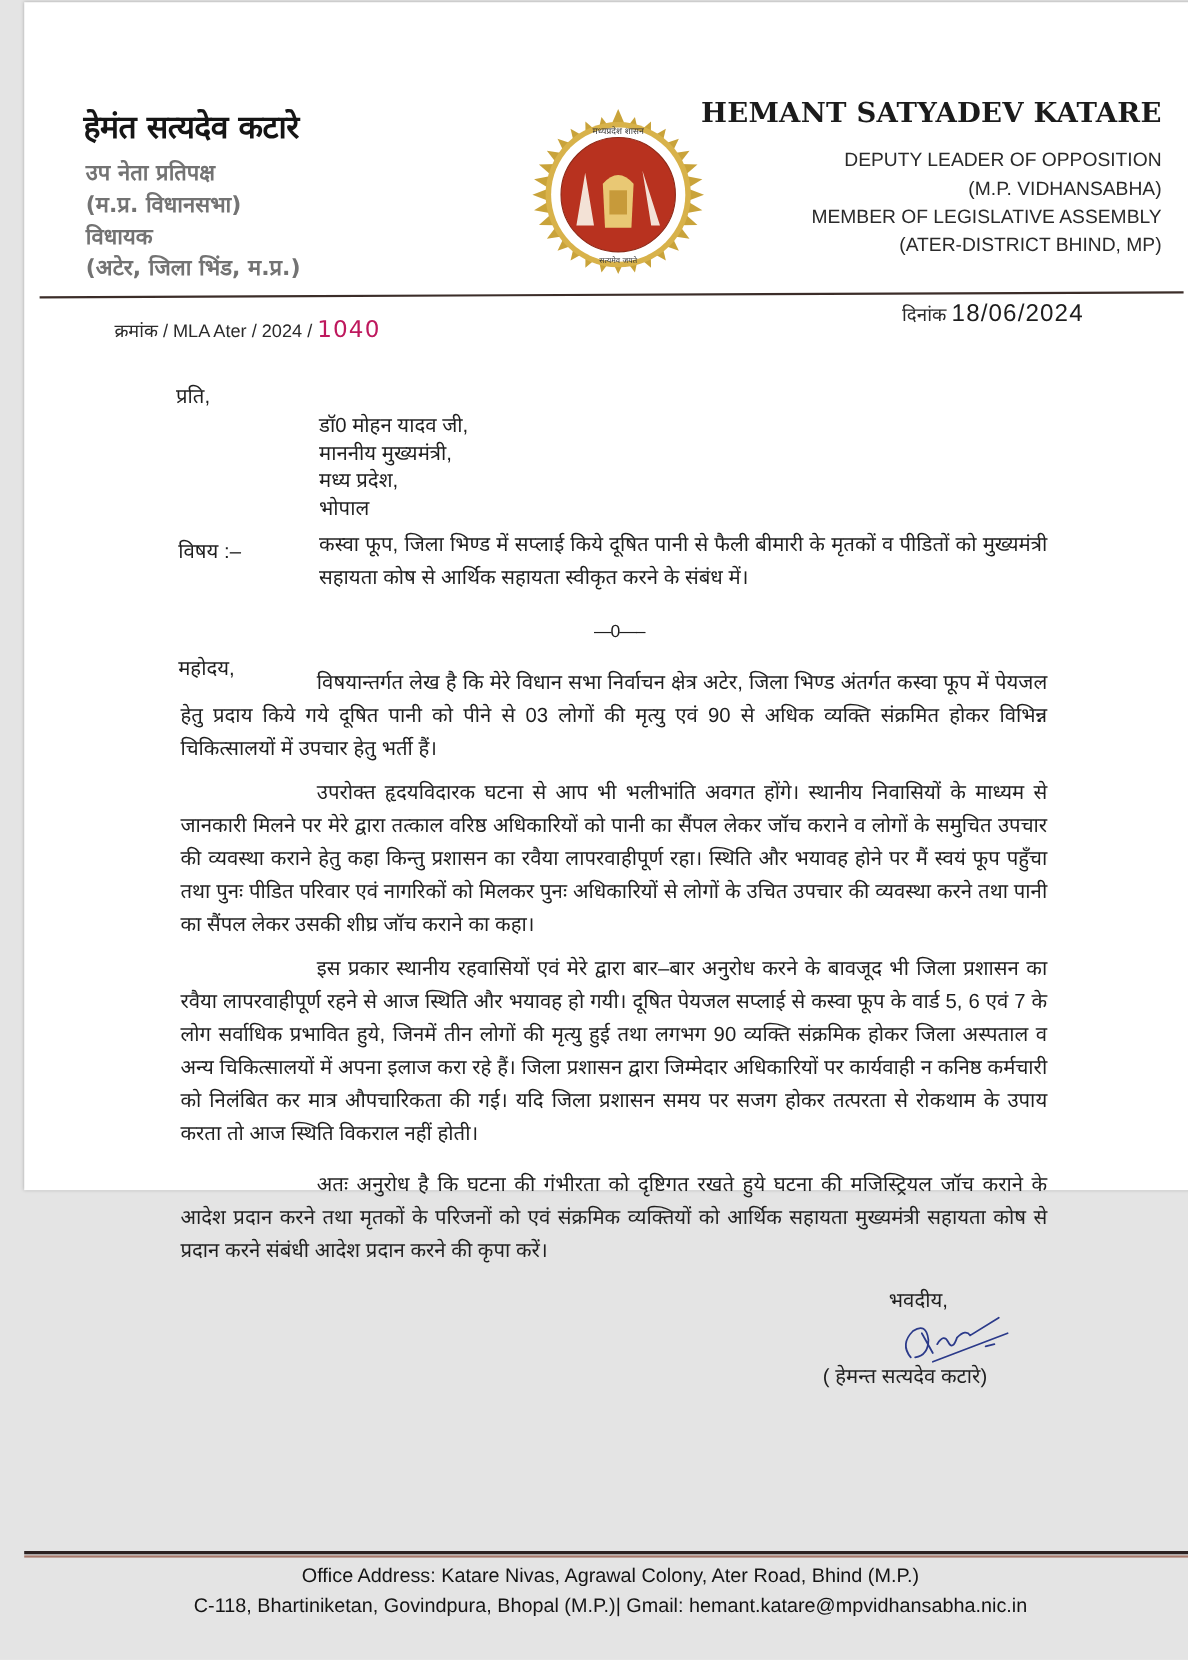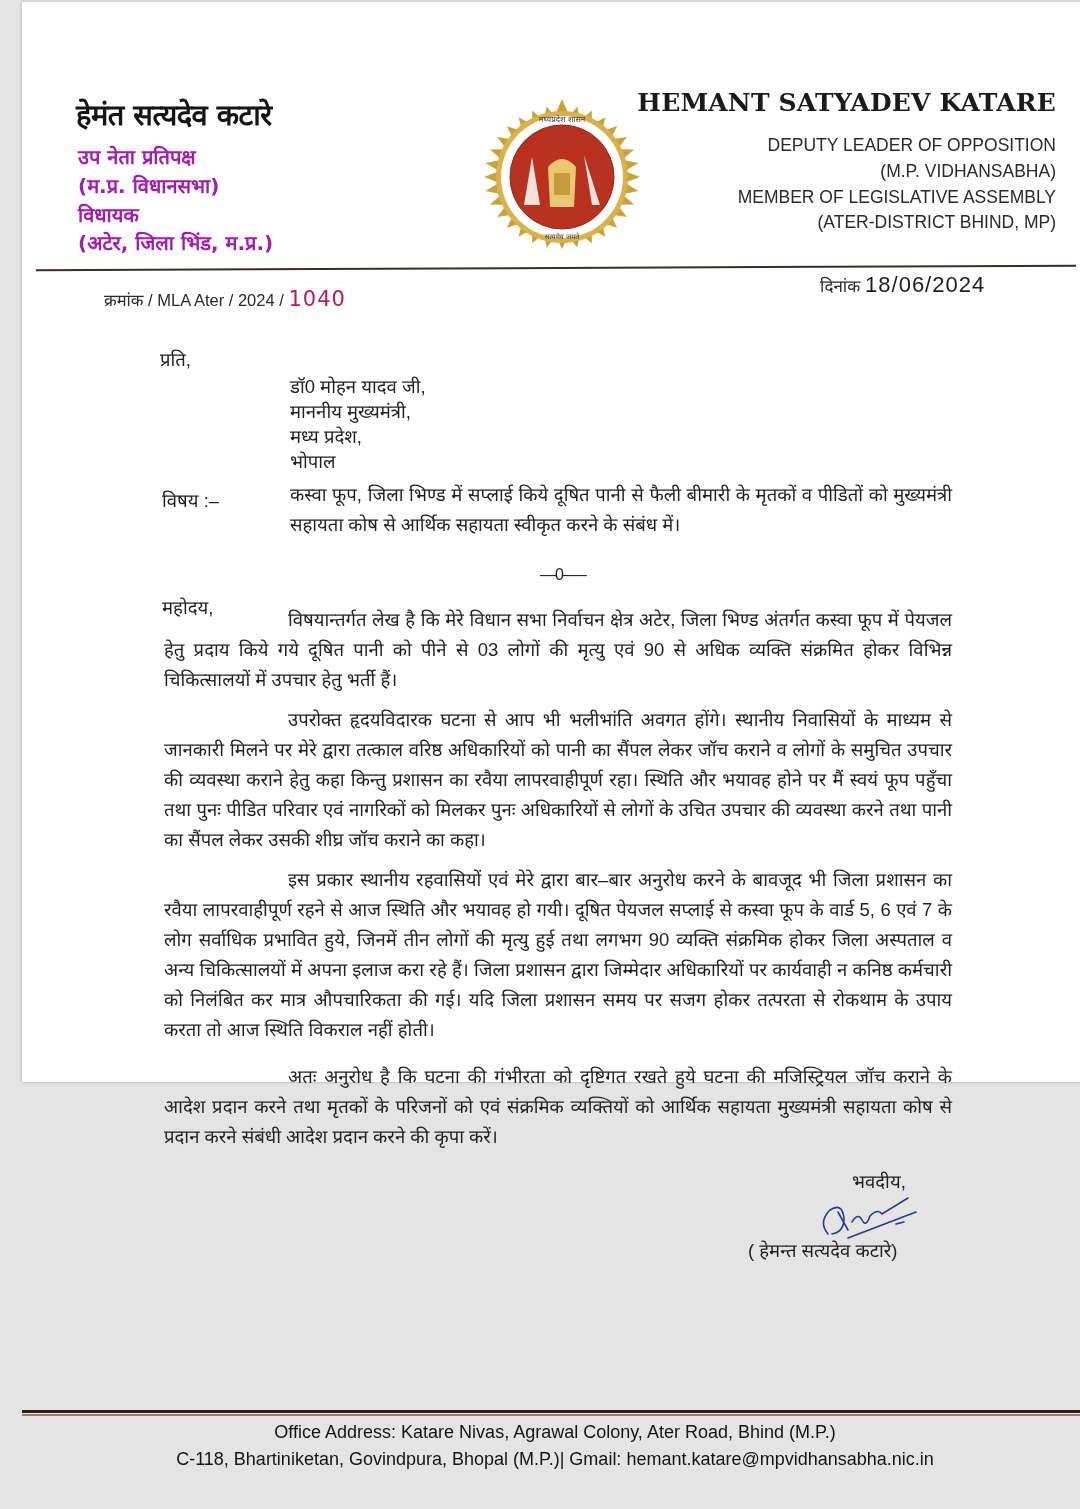--- a/index.html
+++ b/index.html
@@ -8,21 +8,21 @@
     font-family:"DejaVu Sans", sans-serif; color:#222;
   }
   .page {
     position:absolute; left:22px; top:2px; width:1066px; height:1080px; background:#fff;
     box-shadow:0 0 3px rgba(0,0,0,0.25);
   }
   .abs { position:absolute; }
 
   
   .hi-name { left:54px; top:92px; font-size:29px; font-weight:bold; color:#151515; letter-spacing:-0.5px; }
-  .hi-line { left:56px; font-size:20px; font-weight:bold; color:#a21caf; }
+  .hi-line { left:56px; font-size:20px; font-weight:bold; color:#737373; }
 
   
   .en-name { right:32px; top:86px; font-family:"DejaVu Serif", serif; font-size:25px; font-weight:bold; color:#1b1b1b; letter-spacing:0.2px; }
   .en-line { right:32px; font-family:"Liberation Sans", sans-serif; font-size:17.5px; color:#2a2a2a; text-align:left; }
 
   
   .emblem { left:450px; top:94px; width:180px; height:162px; }
 
   .rule-top { left:14px; top:265px; width:1040px; height:2px; background:#3b2d29; transform:rotate(-0.25deg); }
   .rule-bottom1 { left:0px; top:1408px; width:1066px; height:3px; background:#2b2020; }
@@ -35,21 +35,21 @@
 
   .body-text { font-family:"Liberation Sans", sans-serif; font-size:18.5px; color:#1f1f1f; }
   .to { left:138px; top:344px; }
   .addr { left:268px; font-size:18.5px; }
   .vishay-label { left:140px; top:485px; }
   .vishay-text { left:268px; top:478px; width:662px; text-align:justify; line-height:30px; }
   .sep { left:518px; top:564px; font-size:16px; letter-spacing:-1px; }
   .mahoday { left:140px; top:592px; }
   .para { left:142px; width:788px; text-align:justify; line-height:30px; text-indent:124px; }
 
-  .bhavdiy { left:786px; top:1166px;margin-left:44px; }
+  .bhavdiy { left:786px; top:1166px; }
   .sign-name { left:726px; top:1235px; }
   .signature { left:786px; top:1180px; width:110px; height:70px; }
 
   .foot1 { left:0; width:1066px; top:1420px; text-align:center; font-family:"Liberation Sans", sans-serif; font-size:18px; color:#141414; }
   .foot2 { left:0; width:1066px; top:1447px; text-align:center; font-family:"Liberation Sans", sans-serif; font-size:18px; color:#141414; }
 </style>
 </head>
 <body>
 
 <div class="page">

